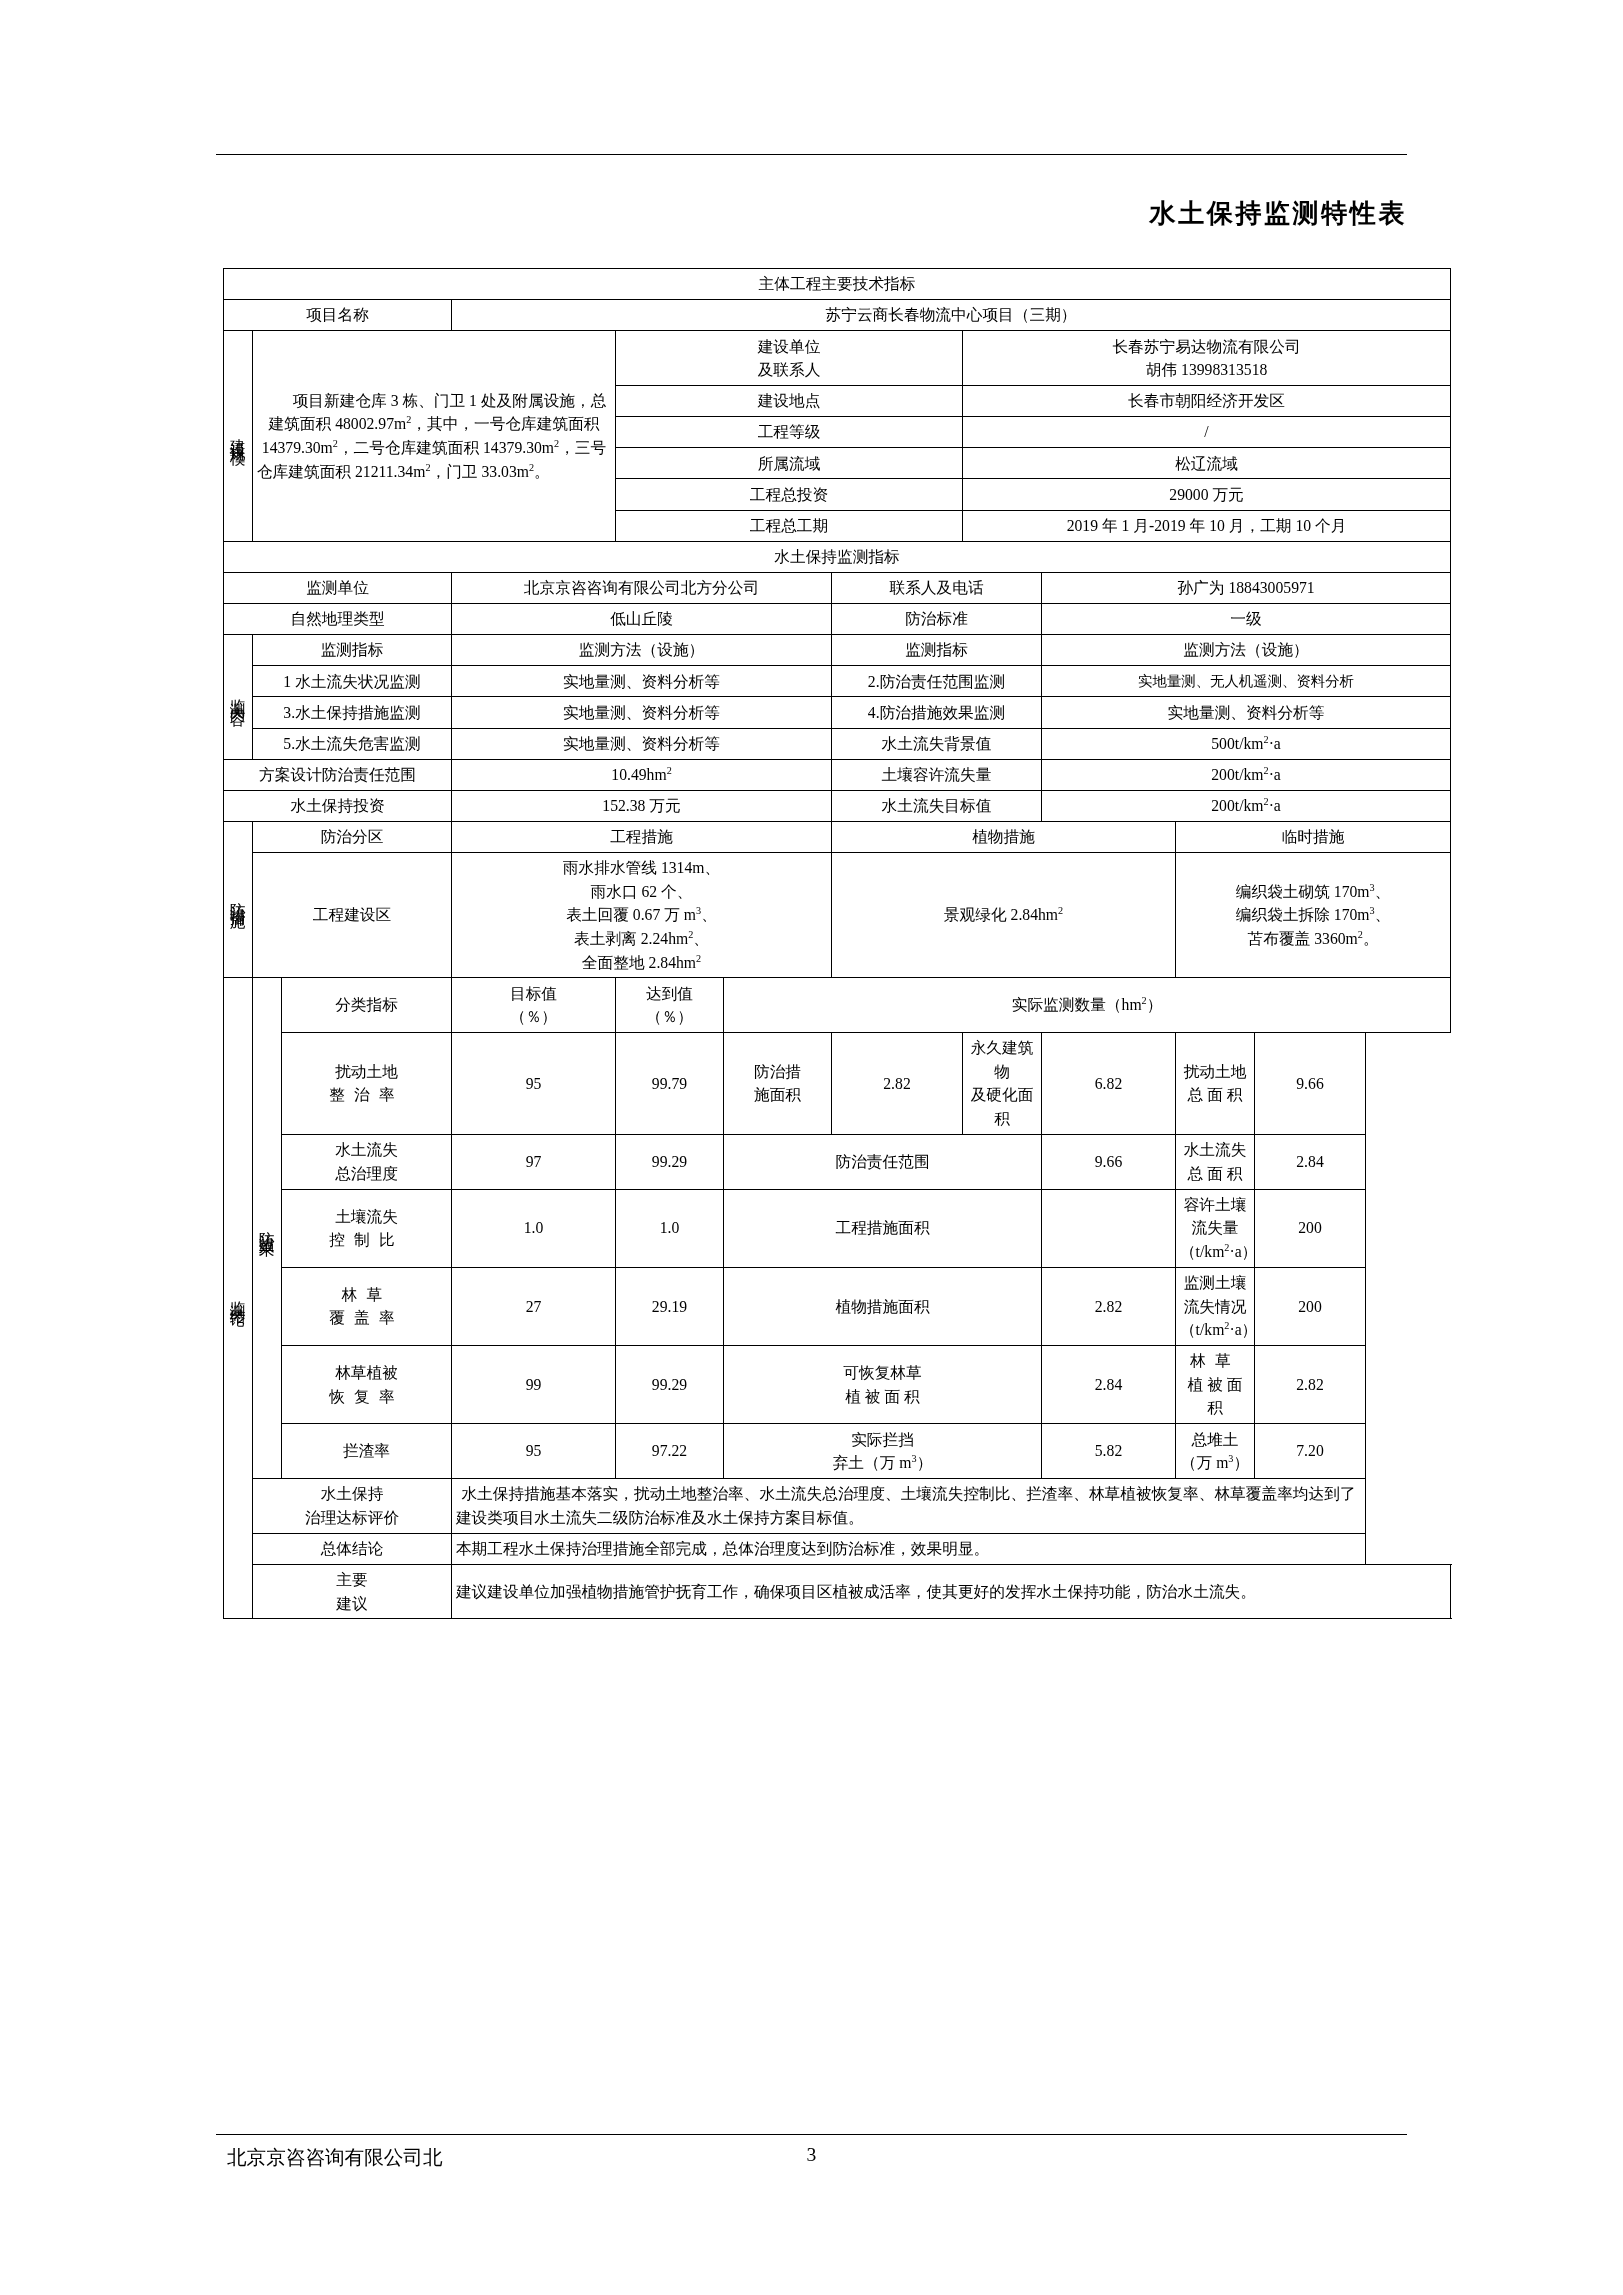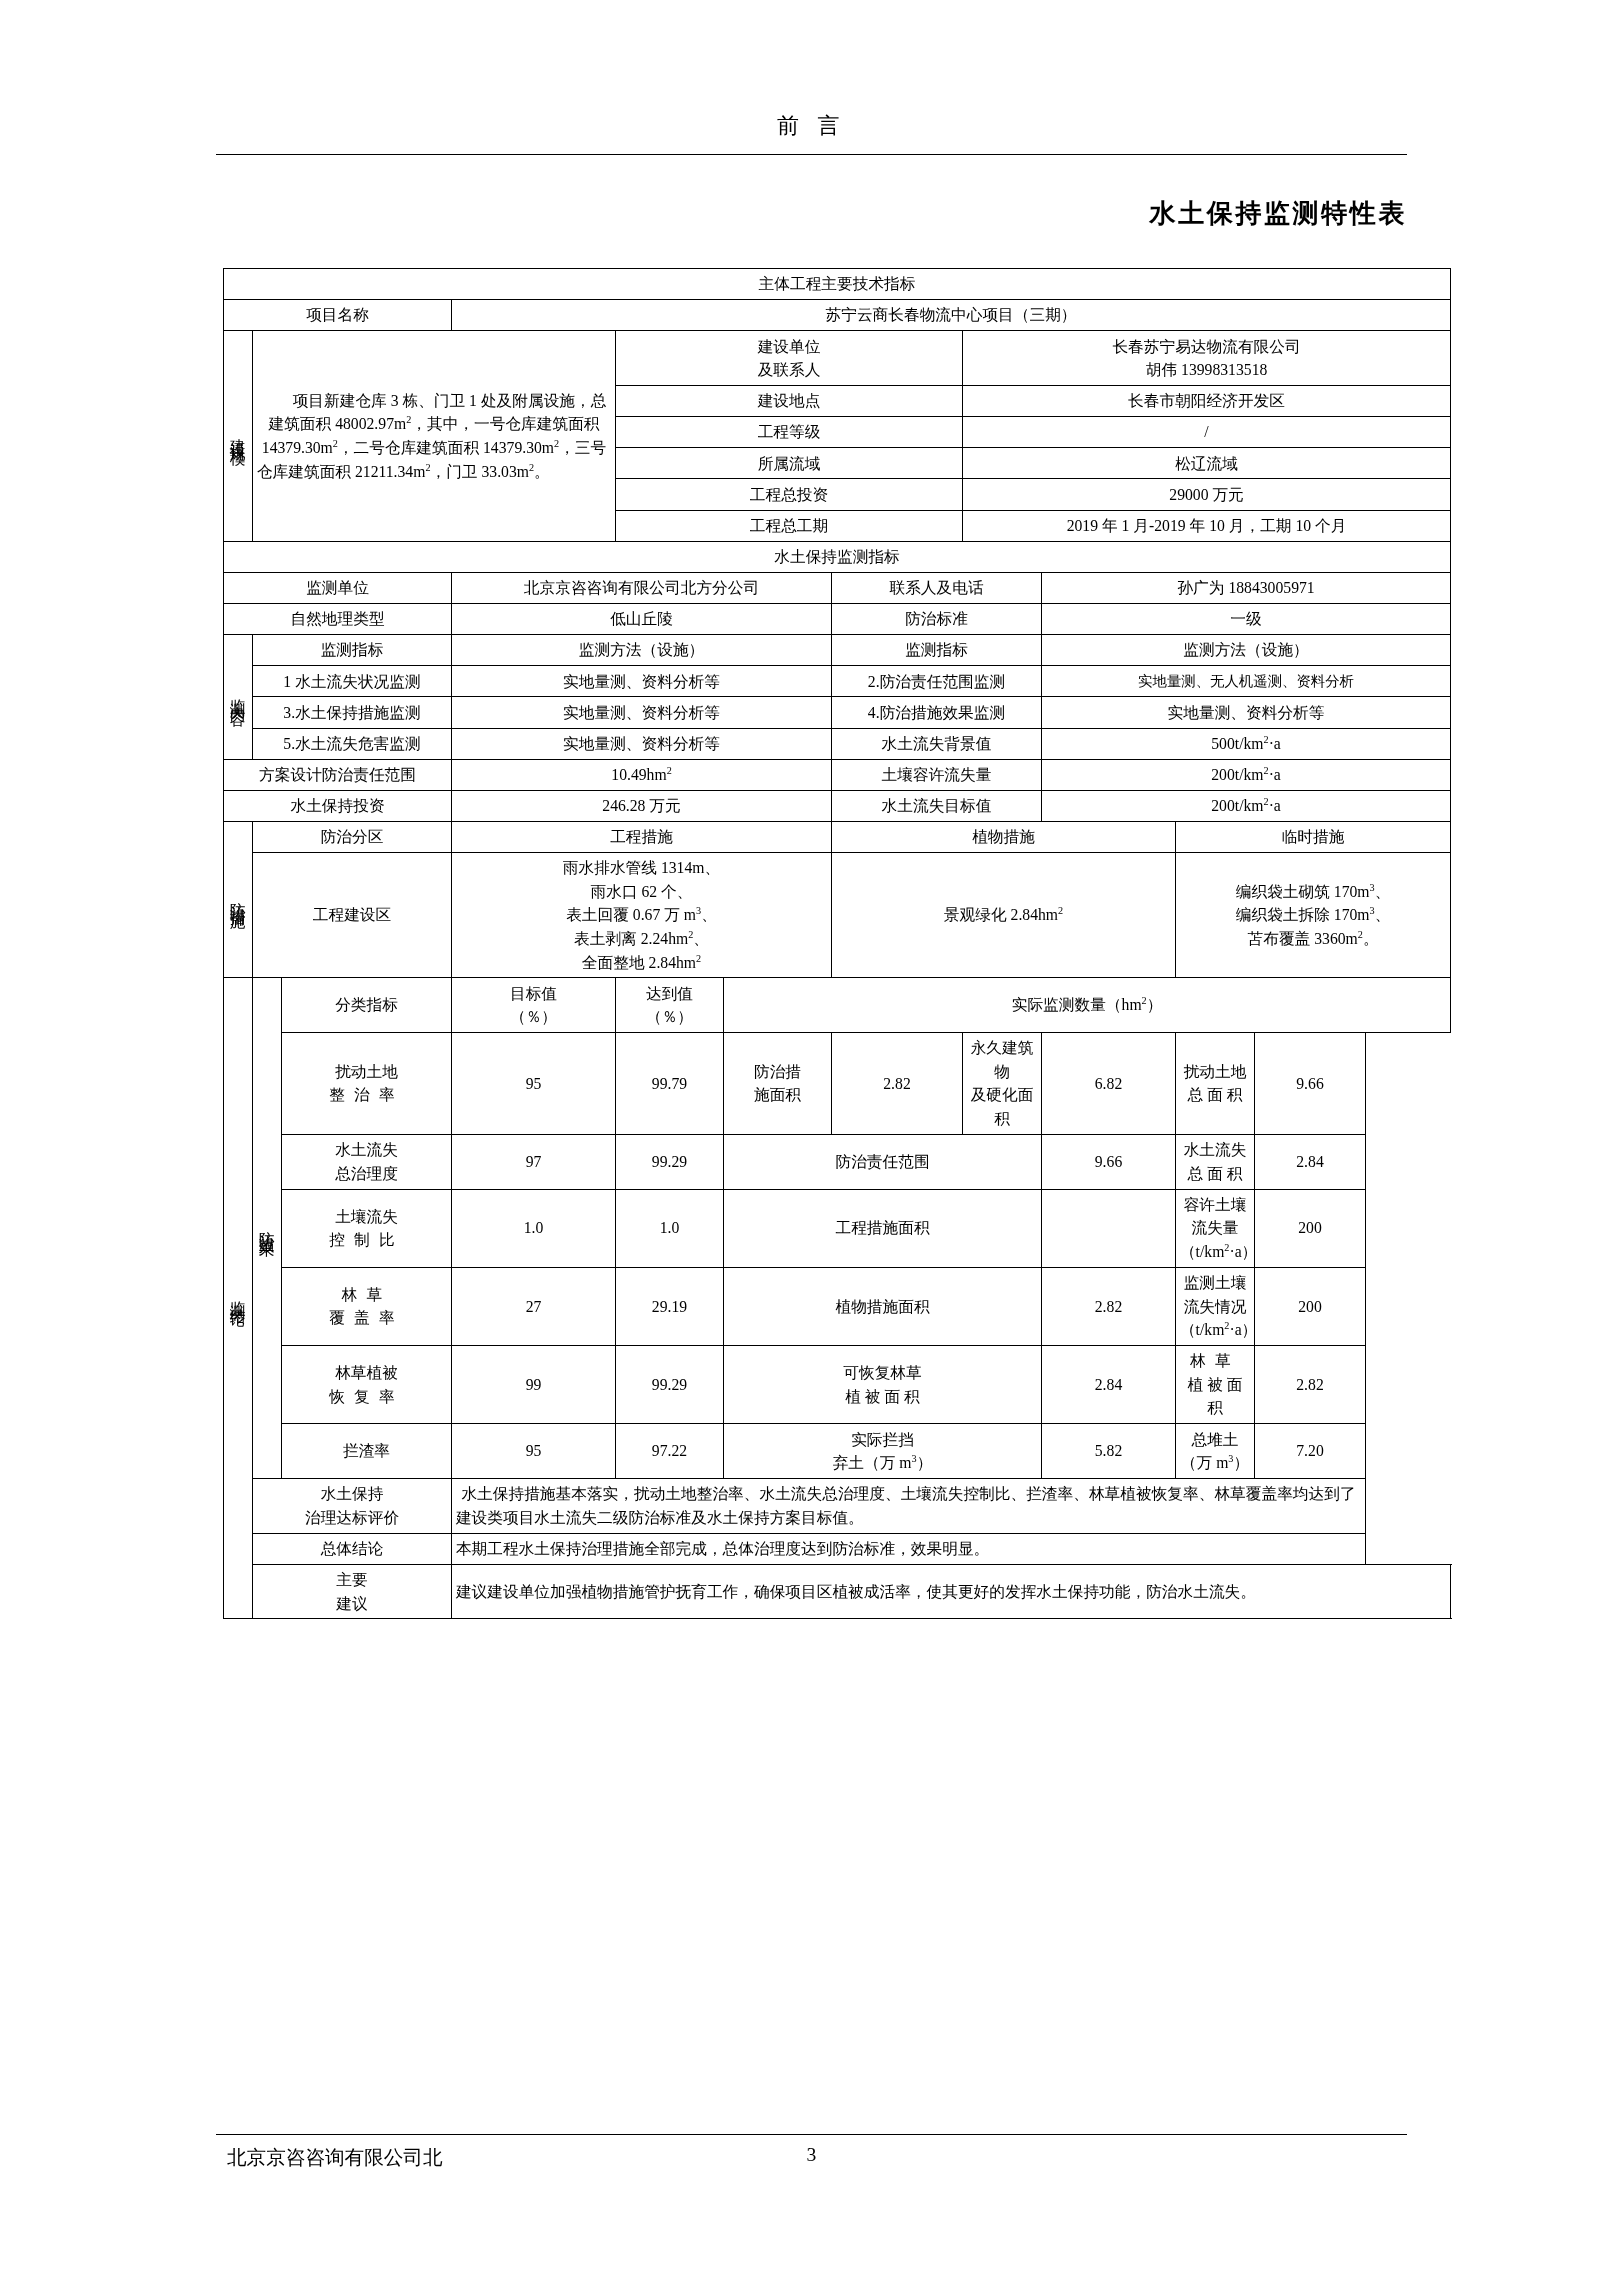--- a/index.html
+++ b/index.html
@@ -119,21 +119,20 @@
   sup { font-size: 0.65em; vertical-align: super; line-height: 0; }
   .ls-wide { letter-spacing: 9.2px; }
   .small { font-size: 14.4px; }
   .multiline { line-height: 1.6; }
 </style>
 </head>
 <body>
 
 <div class="page">
 
-  <div class="header">前 言</div>
   <div class="header-rule"></div>
   <div class="doc-title">水土保持监测特性表</div>
 
   <table class="main">
     <colgroup>
       <col style="width:29px">
       <col style="width:29px">
       <col style="width:170px">
       <col style="width:164px">
       <col style="width:108px">
@@ -231,21 +230,21 @@
     </tr>
 
     <tr>
       <td colspan="3">方案设计防治责任范围</td>
       <td colspan="3">10.49hm<sup>2</sup></td>
       <td colspan="2">土壤容许流失量</td>
       <td colspan="4">200t/km<sup>2</sup>·a</td>
     </tr>
     <tr>
       <td colspan="3">水土保持投资</td>
-      <td colspan="3">246.28 万元</td>
+      <td colspan="3">152.38 万元</td>
       <td colspan="2">水土流失目标值</td>
       <td colspan="4">200t/km<sup>2</sup>·a</td>
     </tr>
 
     <tr>
       <td class="vert" rowspan="2">
         <span class="vwrap">防治措施</span>
       </td>
       <td colspan="2">防治分区</td>
       <td colspan="3">工程措施</td>

